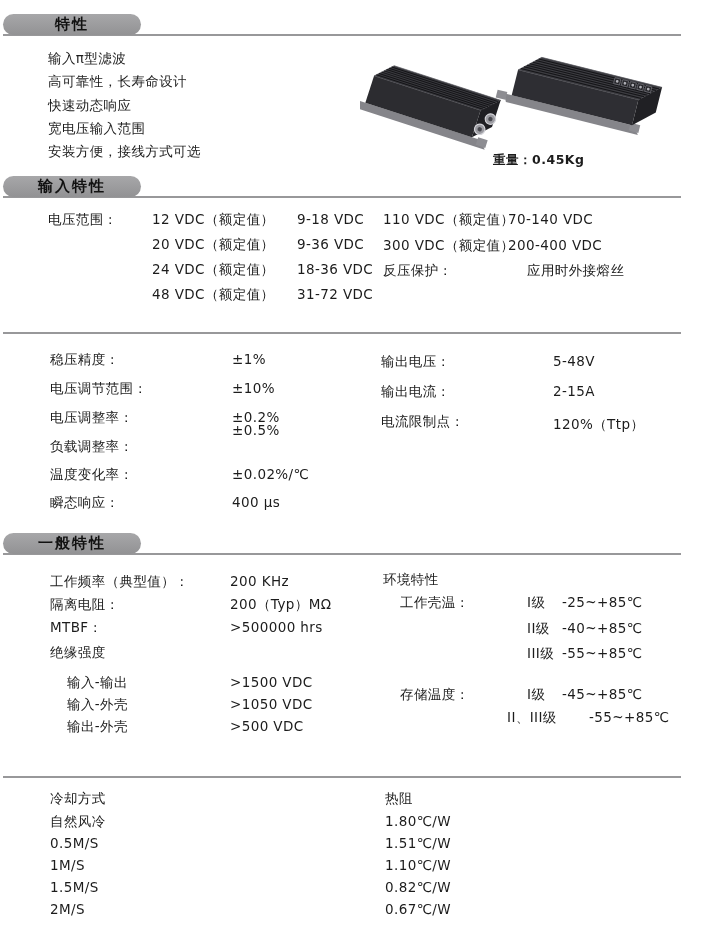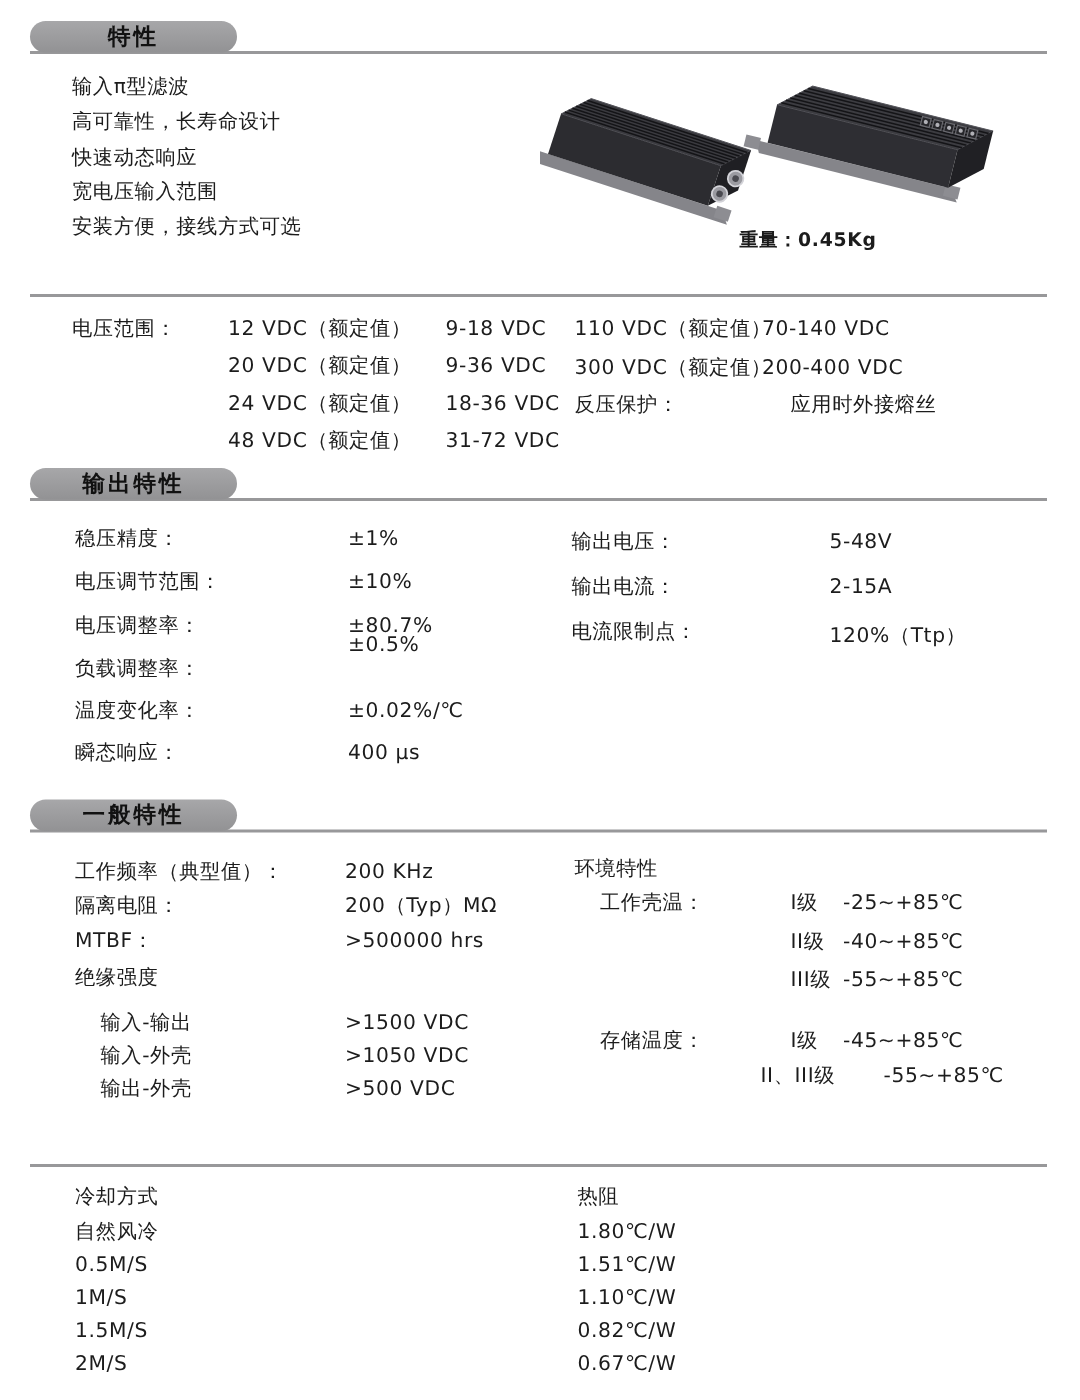--- a/index.html
+++ b/index.html
@@ -1,18 +1,18 @@
 <!DOCTYPE html>
 <html><head>
 <meta charset="utf-8">
 <style>
   html,body{margin:0;padding:0;background:#ffffff;}
   .page{position:relative;width:720px;height:933px;background:#ffffff;overflow:hidden;
         font-family:"DejaVu Sans","Liberation Sans",sans-serif;color:#1c1c1c;}
-  .hdr{position:absolute;left:20px;width:678px;height:22px;text-decoration:underline;}
+  .hdr{position:absolute;left:3px;width:678px;height:22px;text-decoration:underline;}
   .hdr .rule{position:absolute;left:0;right:0;bottom:0;height:2px;background:#98989a;}
   .pill{position:absolute;left:0;top:0;width:138px;height:21px;border-radius:11px;
         background:linear-gradient(#a7a7a9,#929294);
         display:flex;align-items:center;justify-content:center;
         font-size:15px;font-weight:bold;color:#111;letter-spacing:2px;}
   .t{position:absolute;white-space:nowrap;font-size:13.5px;line-height:16px;letter-spacing:0.4px;}
   .cap{position:absolute;white-space:nowrap;font-size:12.5px;font-weight:bold;letter-spacing:0.5px;}
 </style>
 </head>
 <body>
@@ -77,20 +77,21 @@
         <circle cx="115" cy="-13" r="1.4" fill="#b0b0b6"></circle>
         <circle cx="123" cy="-13" r="1.4" fill="#b0b0b6"></circle>
         <circle cx="131" cy="-13" r="1.4" fill="#b0b0b6"></circle>
       </g>
     </g>
   </svg>
   <div class="cap" style="left:493px;top:152px">重量：0.45Kg</div>
 
   <div class="hdr" style="top:176px">
     <div class="rule"></div>
+    <div class="pill">输入特性</div>
   </div>
 
   <div class="t" style="left:48px;top:211px">电压范围：</div>
 
   <div class="t" style="left:152px;top:211px">12 VDC（额定值）</div>
   <div class="t" style="left:297px;top:211px">9-18 VDC</div>
   <div class="t" style="left:152px;top:236px">20 VDC（额定值）</div>
   <div class="t" style="left:297px;top:236px">9-36 VDC</div>
   <div class="t" style="left:152px;top:261px">24 VDC（额定值）</div>
   <div class="t" style="left:297px;top:261px">18-36 VDC</div>
@@ -99,29 +100,28 @@
 
   <div class="t" style="left:383px;top:211px">110 VDC（额定值）</div>
   <div class="t" style="left:508px;top:211px">70-140 VDC</div>
   <div class="t" style="left:383px;top:237px">300 VDC（额定值）</div>
   <div class="t" style="left:508px;top:237px">200-400 VDC</div>
   <div class="t" style="left:383px;top:262px">反压保护：</div>
   <div class="t" style="left:527px;top:262px">应用时外接熔丝</div>
 
   <div class="hdr" style="top:312px">
     <div class="rule"></div>
-    <div class="pill">输出特性</div>
   </div>
 
   <div class="t" style="left:50px;top:351px">稳压精度：</div>
   <div class="t" style="left:232px;top:351px">±1%</div>
   <div class="t" style="left:50px;top:380px">电压调节范围：</div>
   <div class="t" style="left:232px;top:380px">±10%</div>
   <div class="t" style="left:50px;top:409px">电压调整率：</div>
-  <div class="t" style="left:232px;top:409px">±80.7%</div>
+  <div class="t" style="left:232px;top:409px">±0.2%</div>
   <div class="t" style="left:50px;top:438px">负载调整率：</div>
   <div class="t" style="left:232px;top:422px">±0.5%</div>
   <div class="t" style="left:50px;top:466px">温度变化率：</div>
   <div class="t" style="left:232px;top:466px">±0.02%/℃</div>
   <div class="t" style="left:50px;top:494px">瞬态响应：</div>
   <div class="t" style="left:232px;top:494px">400 μs</div>
 
   <div class="t" style="left:381px;top:353px">输出电压：</div>
   <div class="t" style="left:553px;top:353px">5-48V</div>
   <div class="t" style="left:381px;top:383px">输出电流：</div>

